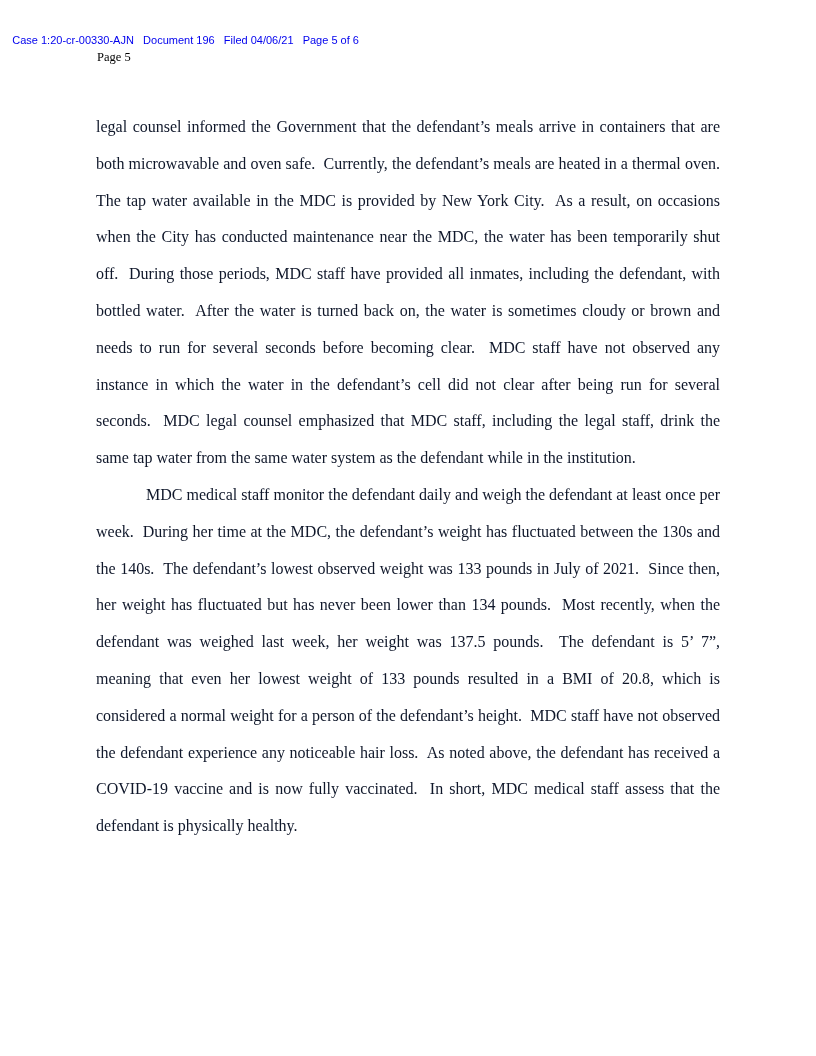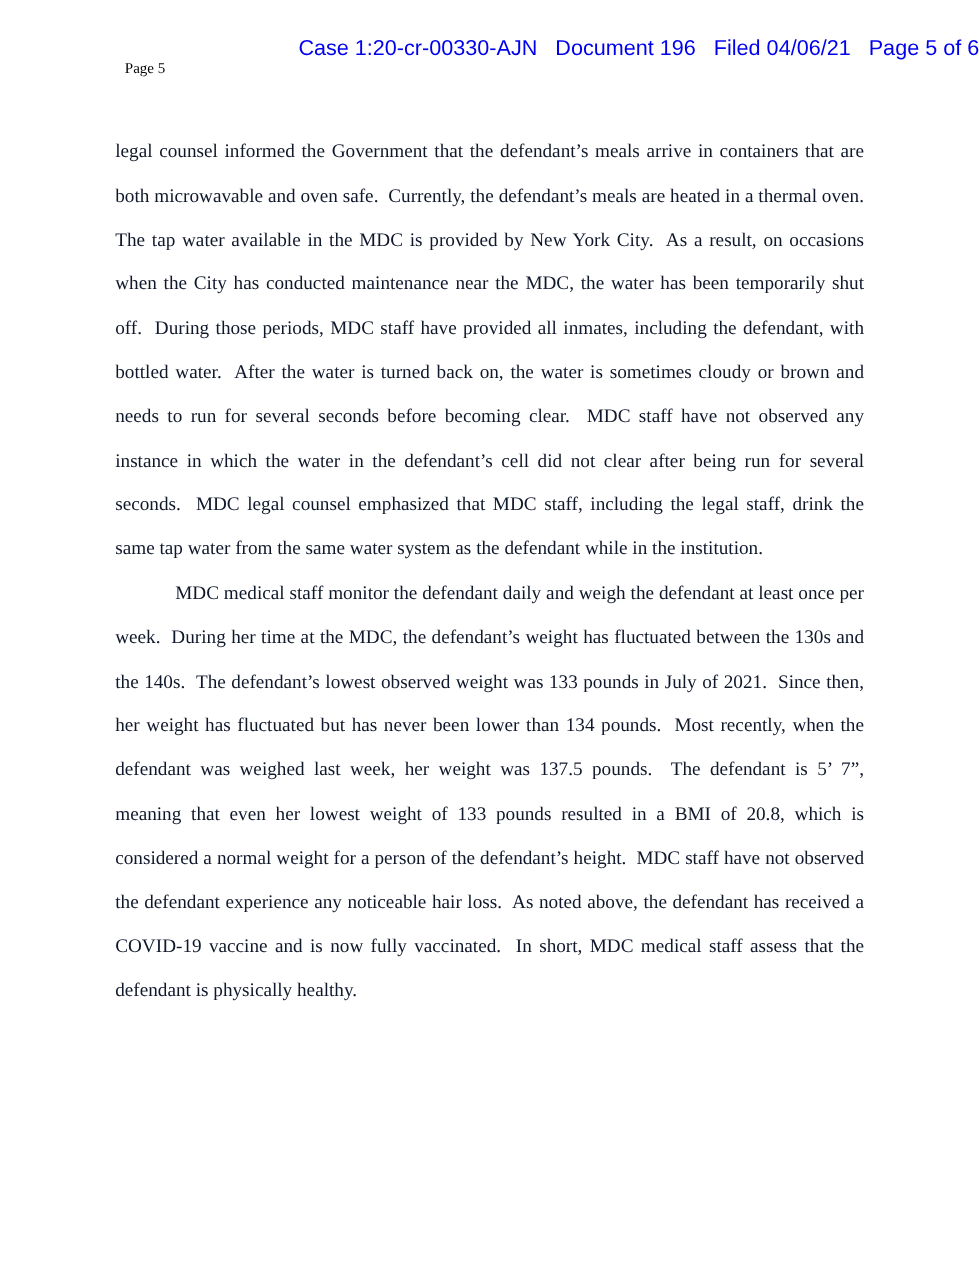--- a/index.html
+++ b/index.html
@@ -14,31 +14,31 @@
     background: #ffffff;
     font-family: "Liberation Serif", serif;
     color: #000000;
     overflow: hidden;
   }
   .ecf-header {
     position: absolute;
     top: 16px;
     left: 0;
     right: 0;
-    text-align: right;
+    text-align: left;
     font-family: "Liberation Sans", sans-serif;
-    font-size: 18px;
+    font-size: 11px;
     line-height: 16px;
     white-space: pre;
     color: #0000EE; 
   }
   .page-label {
     position: absolute;
     top: 50px;
-    left: 104px;
+    left: 97px;
     font-size: 12.5px;
     line-height: 15px;
     color: #000000;
   }
   .doc-body {
     position: absolute;
     top: 109px;
     left: 96px;
     width: 624px;
     font-size: 16px;

